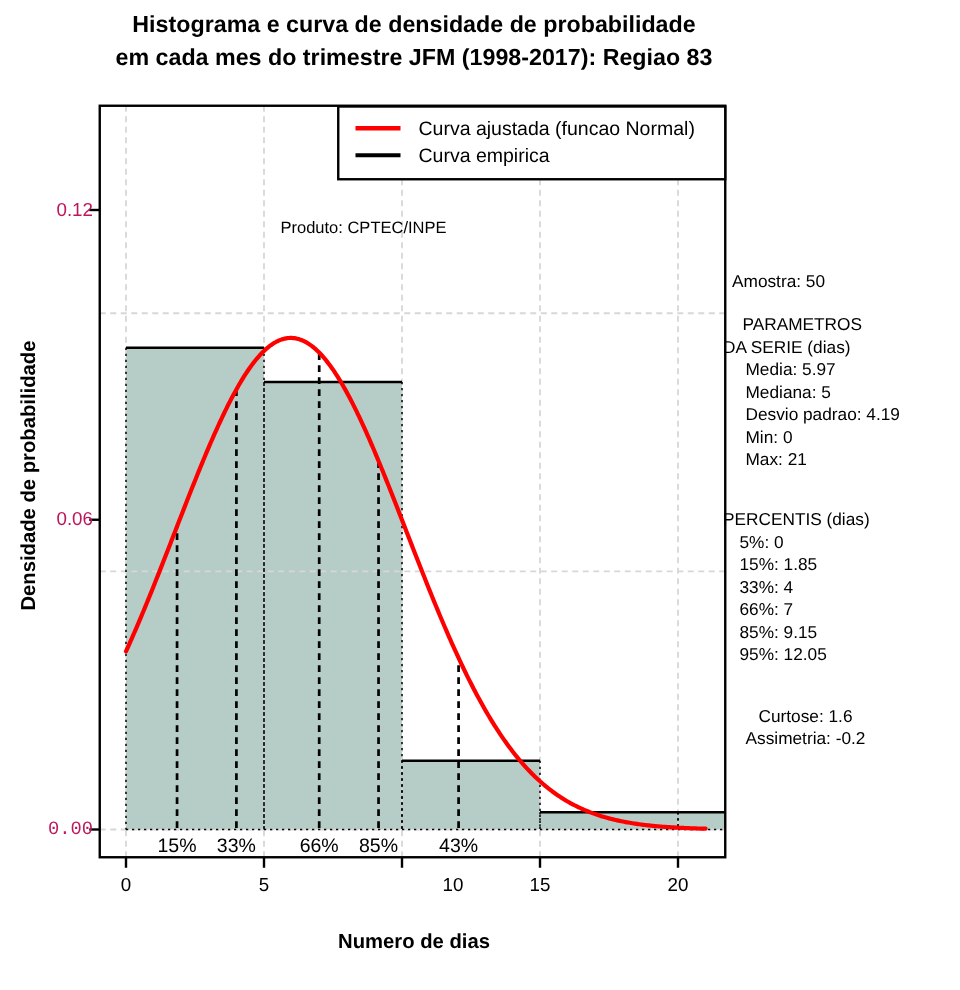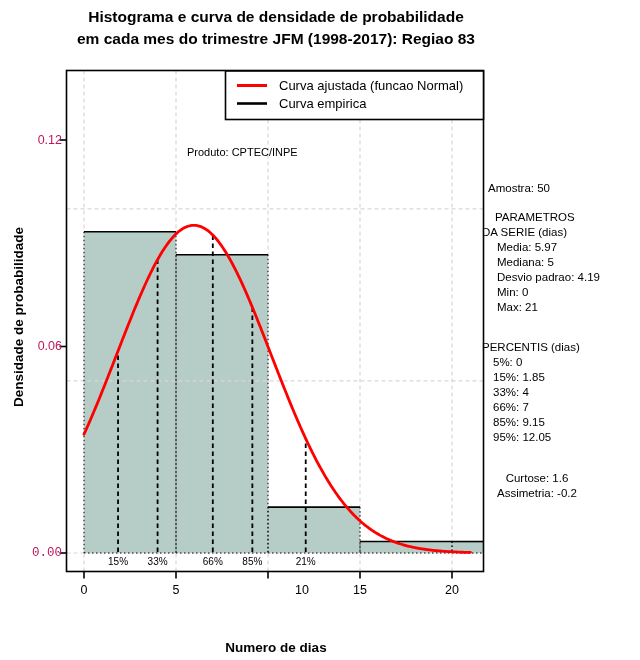--- a/index.html
+++ b/index.html
@@ -1,28 +1,28 @@
 <!DOCTYPE html>
 <html><head>
 <meta charset="utf-8">
 <style>
   html,body{margin:0;padding:0;background:#ffffff;}
   body{width:640px;height:660px;overflow:hidden;font-family:"Liberation Sans",sans-serif;}
   .fig{position:relative;width:640px;height:660px;background:#ffffff;}
   .fig svg{position:absolute;left:0;top:0;}
   .abs{position:absolute;white-space:nowrap;color:#000;}
   .title{left:0;top:6px;width:552px;text-align:center;font-weight:bold;font-size:15.5px;line-height:21.5px;}
-  .xlab{left:176px;top:620px;width:200px;text-align:center;font-weight:bold;font-size:13.5px;margin-top:20px;}
+  .xlab{left:176px;top:620px;width:200px;text-align:center;font-weight:bold;font-size:13.5px;}
   .ylab{left:-100px;top:308px;width:240px;height:18px;text-align:center;font-weight:bold;font-size:13.5px;transform:rotate(-90deg);}
   .annot{left:187px;top:146px;font-size:11px;}
   .legend-label{font-size:13px;}
   .s{font-size:11.5px;line-height:14px;}
   .tickx{position:absolute;width:30px;text-align:center;font-size:12.5px;color:#000;}
   .ticky{position:absolute;width:38px;text-align:right;font-size:12.5px;color:#be185d;}
-  .plabel{position:absolute;width:40px;text-align:center;font-size:10px;color:#000;}
+  .plabel{position:absolute;width:40px;text-align:center;font-size:13px;color:#000;}
 </style>
 </head>
 <body>
 
 <div class="fig">
 
   <svg id="plot-svg" width="640" height="660" viewBox="0 0 640 660">
       <g>
         <rect x="84" y="231.78613900000005" width="92" height="321.21386099999995" fill="#b6ccc6" stroke="none"></rect>
         <rect x="176" y="254.70786100000004" width="92" height="298.29213899999996" fill="#b6ccc6" stroke="none"></rect>
@@ -127,14 +127,14 @@
     <div class="tickx" style="left: 253px; top: 583px; margin-left: 34px;">10</div>
     <div class="tickx" style="left: 345px; top: 583px;">15</div>
     <div class="tickx" style="left: 437px; top: 583px;">20</div>
     <div class="ticky" style="left: 24px; top: 546px; font-family: Liberation Mono, monospace;">0.00</div>
     <div class="ticky" style="left: 24px; top: 339.498px;">0.06</div>
     <div class="ticky" style="left: 24px; top: 132.996px;">0.12</div>
     <div class="plabel" style="left: 98.04px; top: 556px;">15%</div>
     <div class="plabel" style="left: 137.6px; top: 556px;">33%</div>
     <div class="plabel" style="left: 192.8px; top: 556px;">66%</div>
     <div class="plabel" style="left: 232.36px; top: 556px;">85%</div>
-    <div class="plabel" style="left: 285.72px; top: 556px;">21%</div>
+    <div class="plabel" style="left: 285.72px; top: 556px;">43%</div>
   </div>
 
 </body></html>

